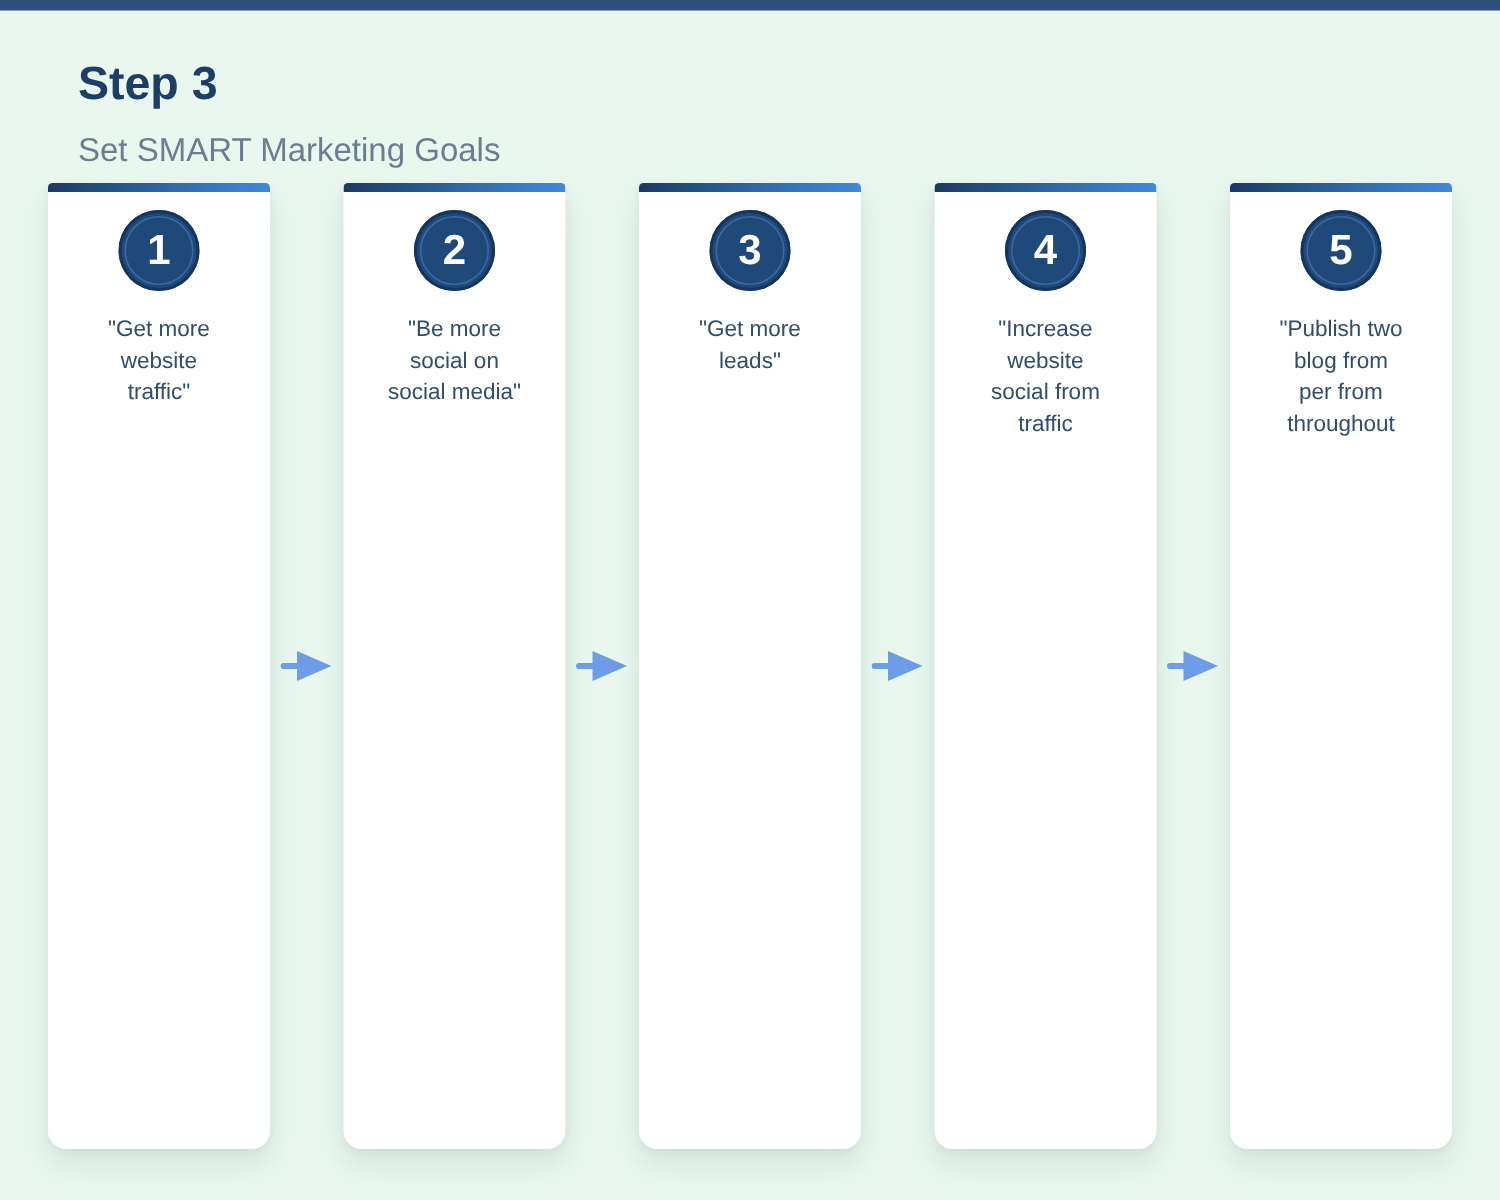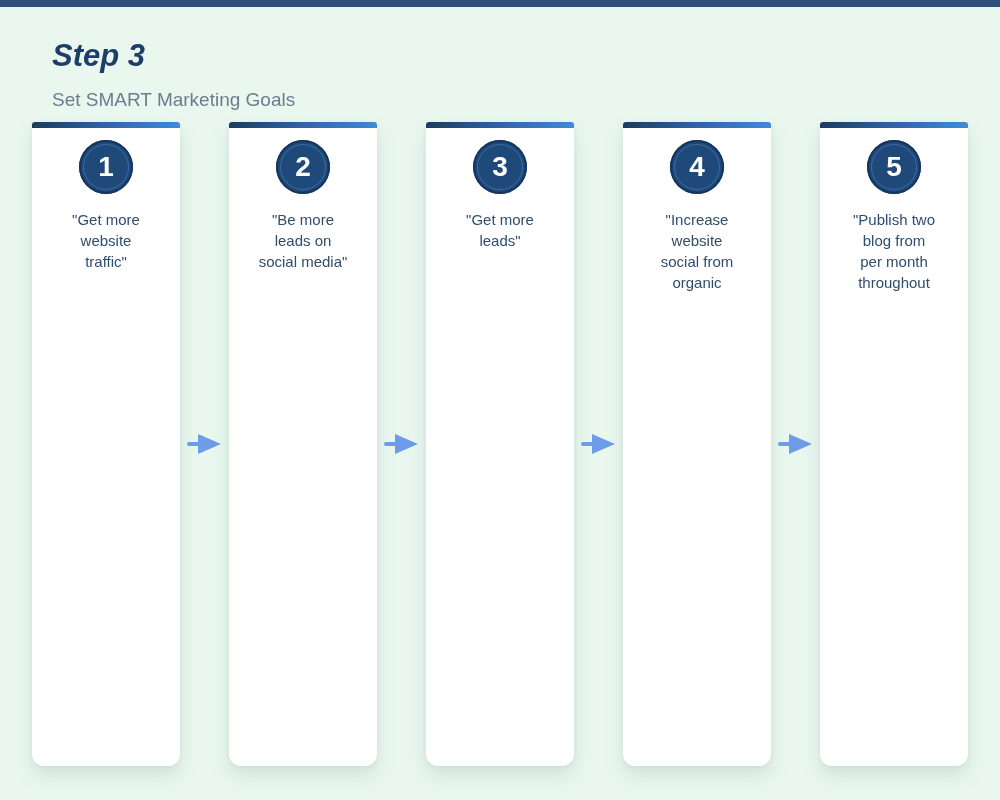--- a/index.html
+++ b/index.html
@@ -18,25 +18,24 @@
     width: 100%;
     height: 7px;
     background: #2e4e7c;
   }
   .page-title {
     margin: 30px 0 0 52px;
     font-size: 31px;
     line-height: 37px;
     font-weight: 700;
     color: #1d3e66;
-    font-style: italic;
   }
   .page-subtitle {
     margin: 13px 0 0 52px;
-    font-size: 19px;
+    font-size: 22px;
     line-height: 25px;
     font-weight: 400;
     color: #6b7d8e;
   }
   .flow {
     margin-top: 10px;
     padding: 0 32px;
     display: flex;
     align-items: stretch;
     height: 644px;
@@ -135,21 +134,21 @@
   </div>
 
   <div class="step-card">
     <div class="strip"></div>
     <div class="step-body">
       <div class="step-circle">
         <span class="step-number">2</span>
       </div>
       <div class="step-label">
           <div>"Be more</div>
-          <div>leads on</div>
+          <div>social on</div>
           <div>social media"</div>
         </div>
     </div>
   </div>
 
   <div class="arrow-gap">
     <svg class="arrow-icon" width="36" height="24" viewBox="0 0 36 24">
       <rect x="0" y="10" width="13" height="4" rx="2" fill="#6d9ce8"></rect>
       <polygon points="11,2 34,12 11,22" fill="#6d9ce8"></polygon>
     </svg>
@@ -178,39 +177,39 @@
   <div class="step-card">
     <div class="strip"></div>
     <div class="step-body">
       <div class="step-circle">
         <span class="step-number">4</span>
       </div>
       <div class="step-label">
           <div>"Increase</div>
           <div>website</div>
           <div>social from</div>
-          <div>organic</div>
+          <div>traffic</div>
         </div>
     </div>
   </div>
 
   <div class="arrow-gap">
     <svg class="arrow-icon" width="36" height="24" viewBox="0 0 36 24">
       <rect x="0" y="10" width="13" height="4" rx="2" fill="#6d9ce8"></rect>
       <polygon points="11,2 34,12 11,22" fill="#6d9ce8"></polygon>
     </svg>
   </div>
 
   <div class="step-card">
     <div class="strip"></div>
     <div class="step-body">
       <div class="step-circle">
         <span class="step-number">5</span>
       </div>
       <div class="step-label">
           <div>"Publish two</div>
           <div>blog from</div>
-          <div>per month</div>
+          <div>per from</div>
           <div>throughout</div>
         </div>
     </div>
   </div>
 </div>
 
 </body></html>

